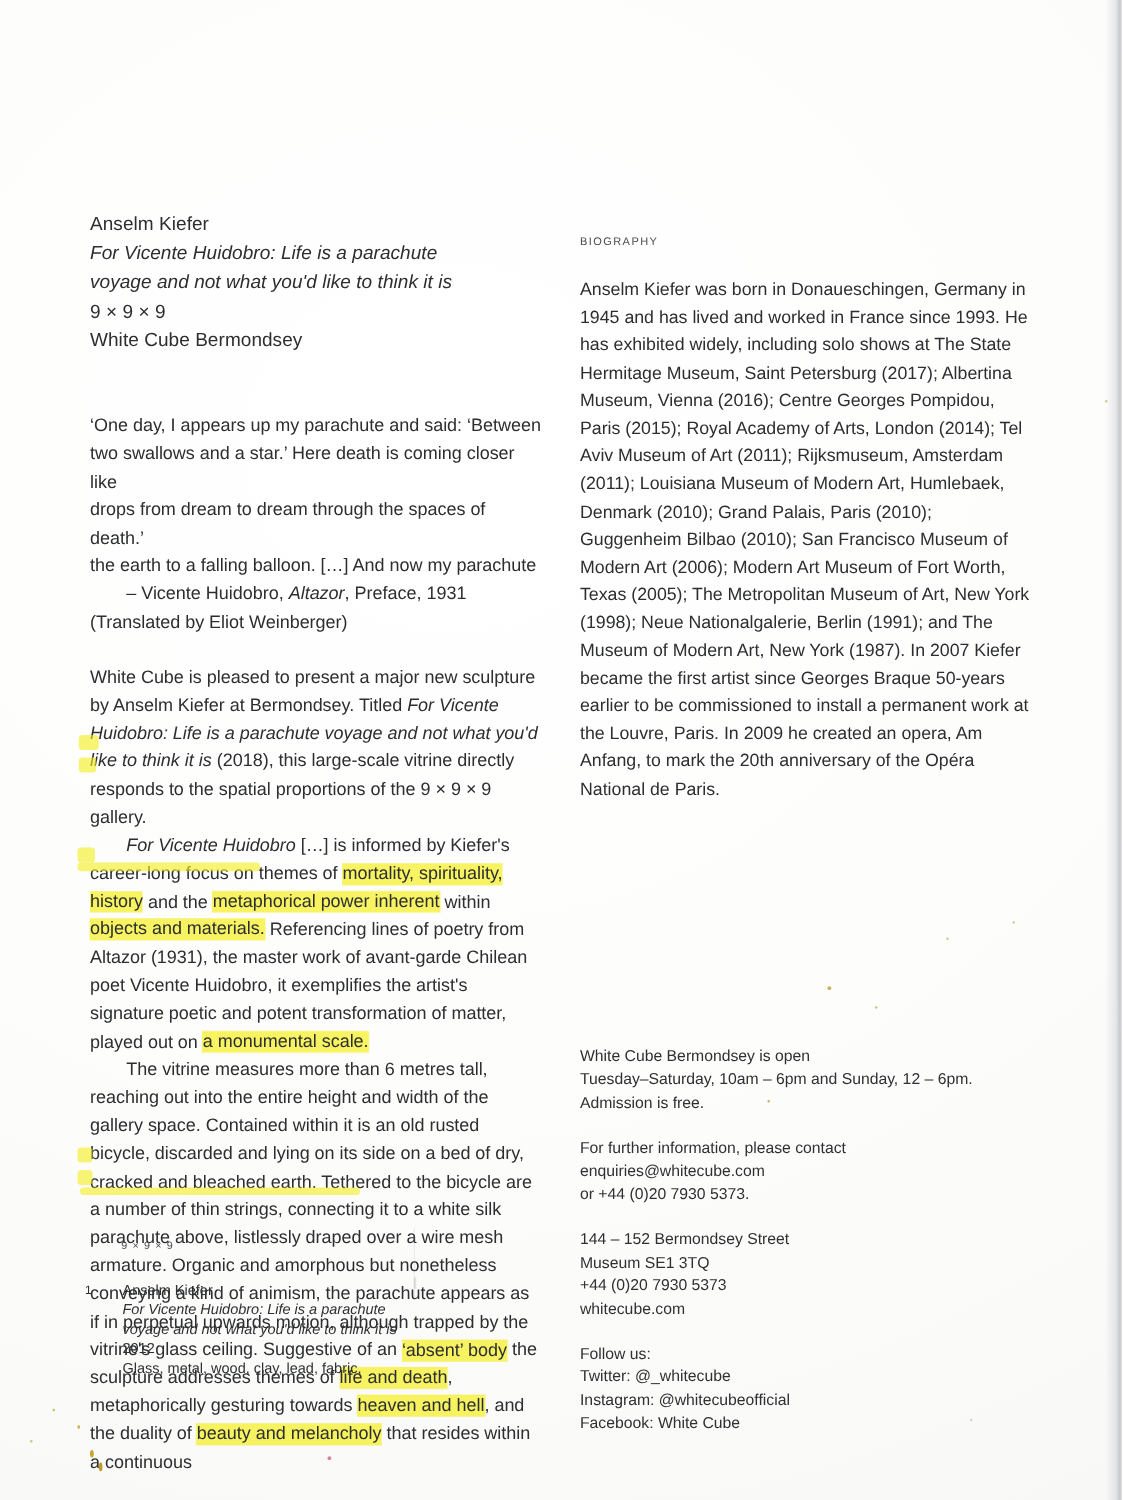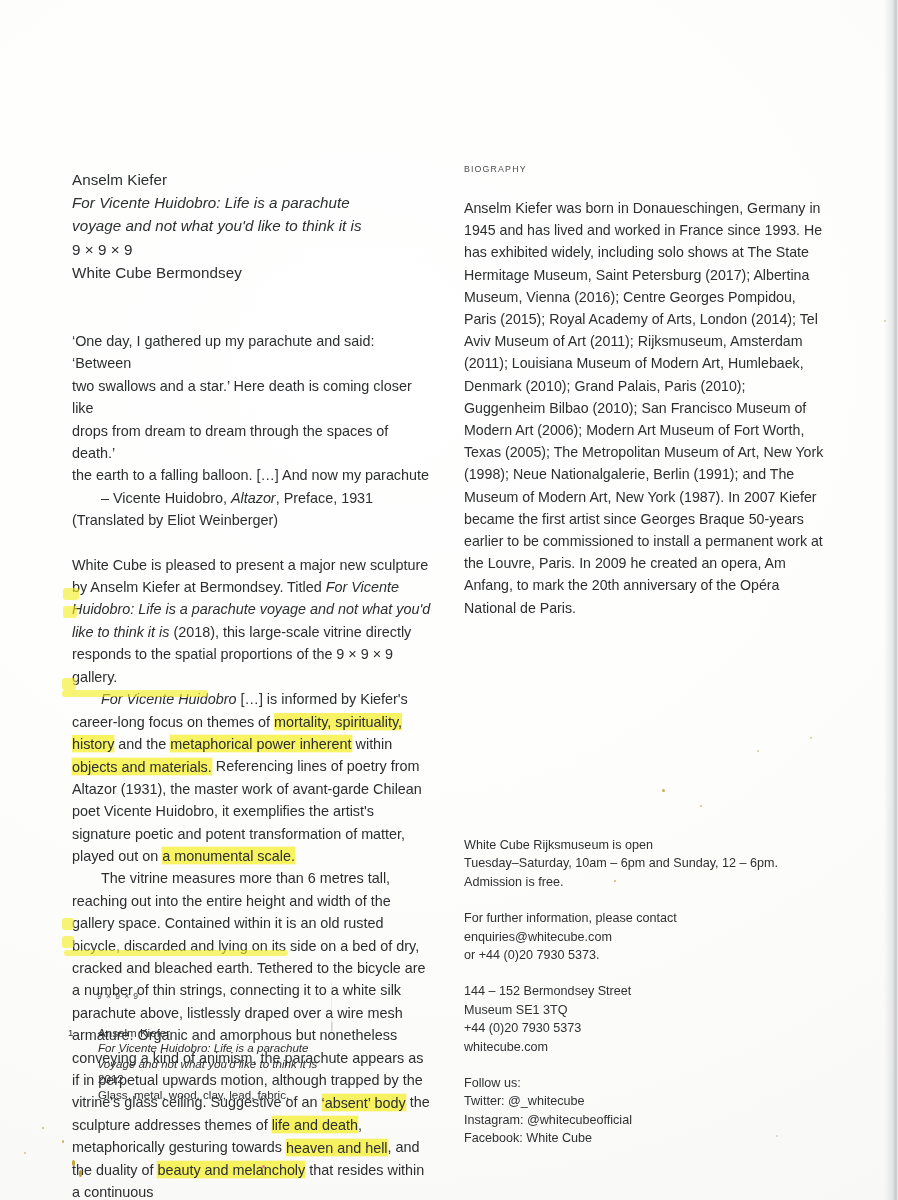--- a/index.html
+++ b/index.html
@@ -57,21 +57,21 @@
   
   .col-left {
     position: absolute;
     left: 72px;
     top: 168px;
     width: 362px;
   }
   .col-right {
     position: absolute;
     left: 464px;
-    top: 164px;
+    top: 188px;
     width: 363px;
   }
 
   
   .title-block {
     font-size: 15.2px;
     line-height: 23.2px;
     letter-spacing: 0.05px;
   }
   .title-block .ital { font-style: italic; }
@@ -186,21 +186,21 @@
       <div class="ital">voyage and not what you'd like to think it is</div>
       <div>9 × 9 × 9</div>
       <div>White Cube Bermondsey</div>
     </div>
 
     <div class="gap-quote"></div>
 
     <div class="body-copy">
 
       <div>
-        <p>‘One day, I gathered up my parachute and said: ‘Between</p>
+        <p>‘One day, I appears up my parachute and said: ‘Between</p>
         <p>two swallows and a star.’ Here death is coming closer like</p>
         <p>drops from dream to dream through the spaces of death.’</p>
         <p>the earth to a falling balloon. […] And now my parachute</p>
         <p class="attrib"><span>– Vicente Huidobro, </span><em>Altazor</em><span>, Preface, 1931</span></p>
         <p>(Translated by Eliot Weinberger)</p>
       </div>
 
       <div class="gap-para"></div>
 
       <p><span>White Cube is pleased to present a major new sculpture by Anselm Kiefer at Bermondsey. Titled </span><em>For Vicente Huidobro: Life is a parachute voyage and not what you'd like to think it is</em><span> (2018), this large-scale vitrine directly responds to the spatial proportions of the 9 × 9 × 9 gallery.</span></p>
@@ -235,21 +235,21 @@
 
   <div class="col-right">
     <div class="section-label">BIOGRAPHY</div>
     <div class="bio-copy">
       <p>Anselm Kiefer was born in Donaueschingen, Germany in 1945 and has lived and worked in France since 1993. He has exhibited widely, including solo shows at The State Hermitage Museum, Saint Petersburg (2017); Albertina Museum, Vienna (2016); Centre Georges Pompidou, Paris (2015); Royal Academy of Arts, London (2014); Tel Aviv Museum of Art (2011); Rijksmuseum, Amsterdam (2011); Louisiana Museum of Modern Art, Humlebaek, Denmark (2010); Grand Palais, Paris (2010); Guggenheim Bilbao (2010); San Francisco Museum of Modern Art (2006); Modern Art Museum of Fort Worth, Texas (2005); The Metropolitan Museum of Art, New York (1998); Neue Nationalgalerie, Berlin (1991); and The Museum of Modern Art, New York (1987). In 2007 Kiefer became the first artist since Georges Braque 50-years earlier to be commissioned to install a permanent work at the Louvre, Paris. In 2009 he created an opera, Am Anfang, to mark the 20th anniversary of the Opéra National de Paris.</p>
     </div>
   </div>
 
   <div class="info-block">
     <div class="grp">
-      <div>White Cube Rijksmuseum is open</div>
+      <div>White Cube Bermondsey is open</div>
       <div>Tuesday–Saturday, 10am – 6pm and Sunday, 12 – 6pm.</div>
       <div>Admission is free.</div>
     </div>
     <div class="grp">
       <div>For further information, please contact</div>
       <div>enquiries@whitecube.com</div>
       <div>or +44 (0)20 7930 5373.</div>
     </div>
     <div class="grp">
       <div>144 – 152 Bermondsey Street</div>

